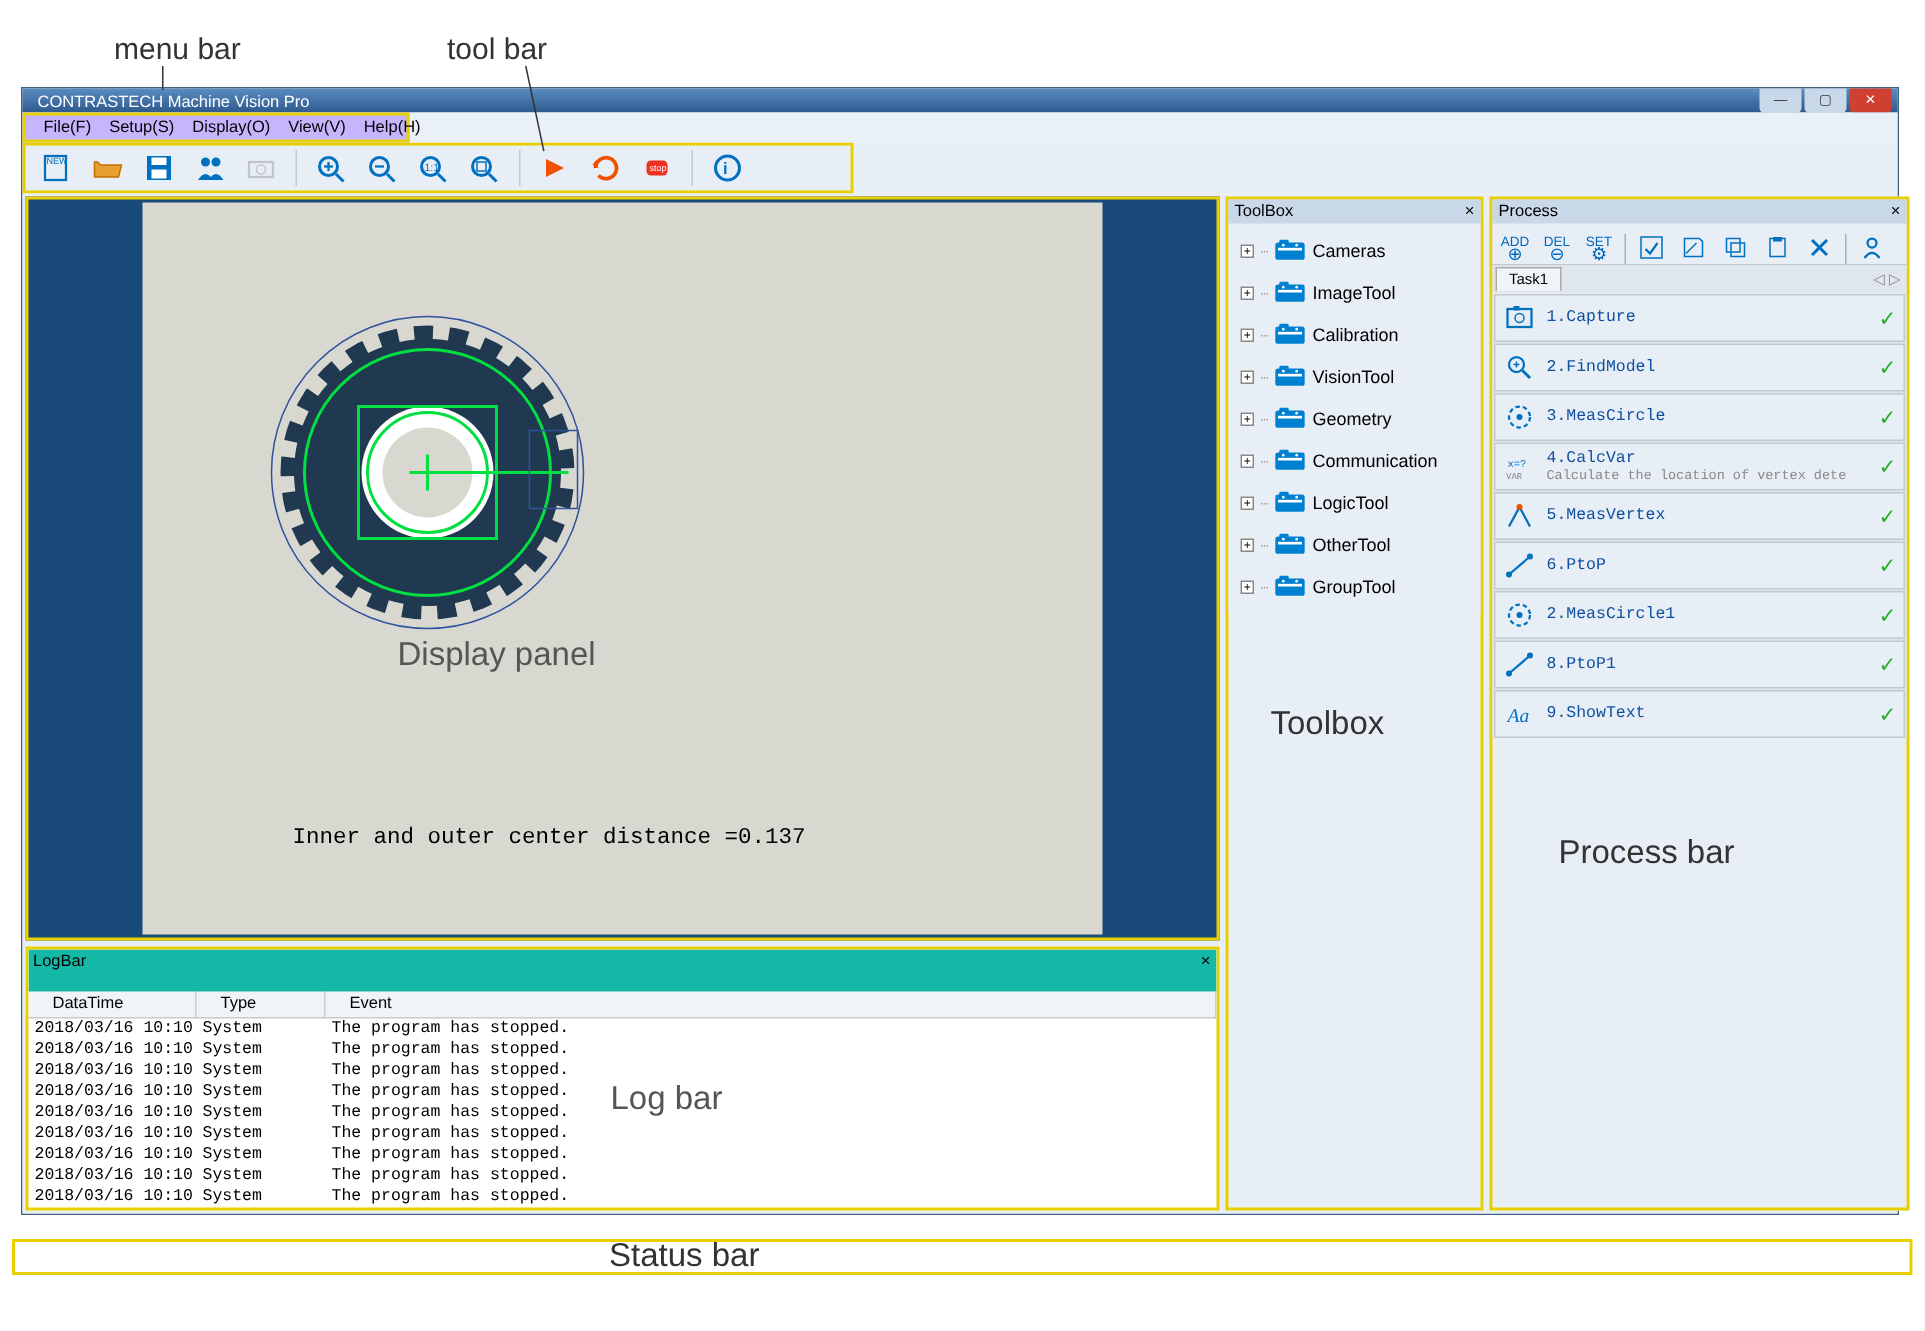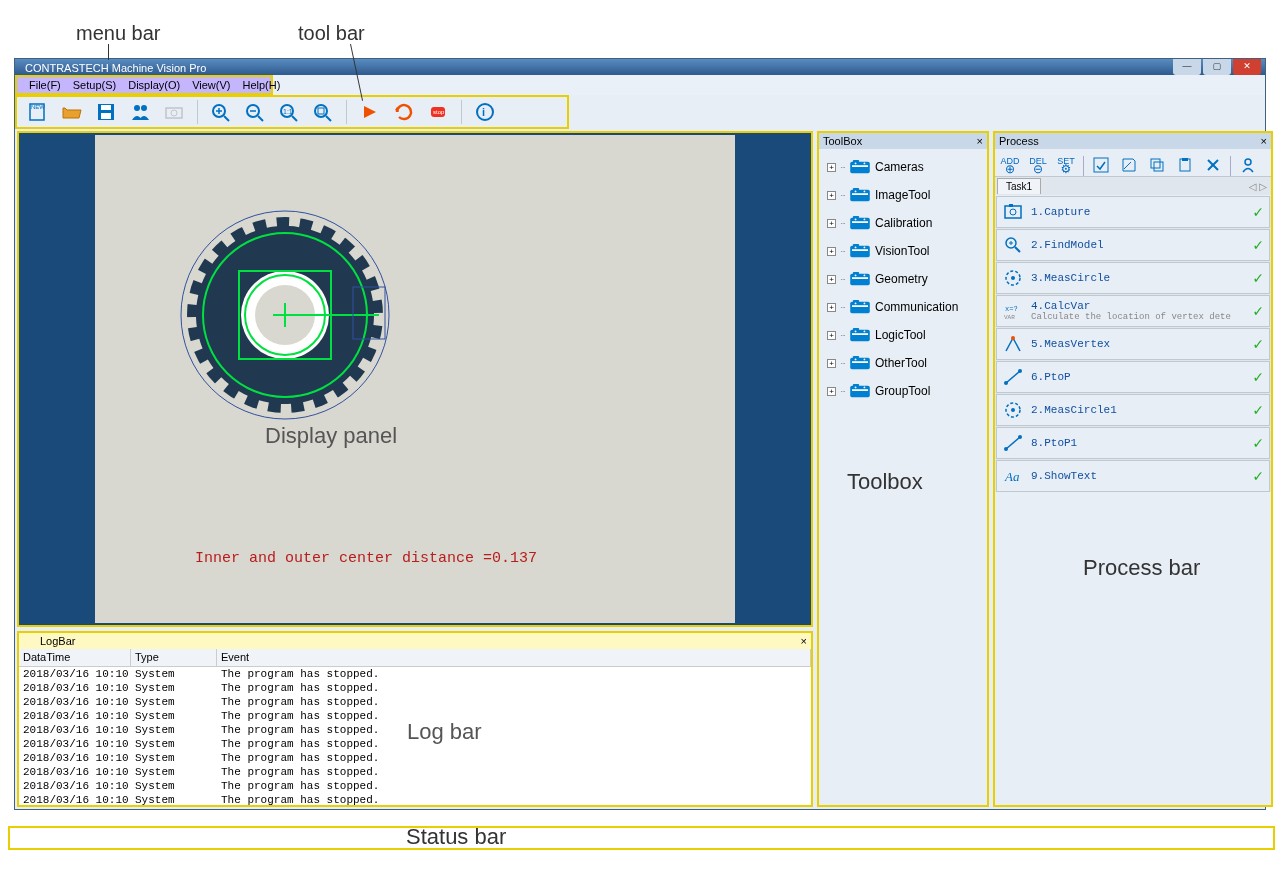--- a/index.html
+++ b/index.html
@@ -26,29 +26,29 @@
 .tool-bar-wrapper { background: #e8eef6; }
 .tool-bar { height: 34px; display: flex; align-items: center; gap: 4px; padding: 0 6px; border: 2px solid #e8d000; width: 554px; }
 .tool-sep { width: 1px; height: 24px; background: #c0c8d0; margin: 0 4px; }
 .tool-btn { width: 30px; height: 28px; display: flex; align-items: center; justify-content: center; cursor: pointer; border-radius: 3px; }
 
 
 .main-area { display: flex; height: 680px; background: #e8eef6; }
 .display-col { flex: 0 0 800px; display: flex; flex-direction: column; }
 .display-panel { flex: 1; background: #1a4a7a; border: 2px solid #e8d000; position: relative; margin: 2px; }
 .display-inner { position: absolute; left: 76px; top: 2px; right: 76px; bottom: 2px; background: #d8d8d0; }
-.overlay-text { position: absolute; left: 100px; bottom: 56px; color: #b91c1c; font-family: 'Courier New', monospace; font-size: 15px; }
+.overlay-text { position: absolute; left: 100px; bottom: 56px; color: #000000; font-family: 'Courier New', monospace; font-size: 15px; }
 .annotation-overlay { position: absolute; font-size: 22px; color: #555; font-family: Arial; }
 
 
 .log-bar { height: 176px; border: 2px solid #e8d000; background: #fff; margin: 2px; position: relative; overflow: hidden; }
-.log-header { background: #fef9c3; height: 16px; font-size: 11px; padding-left: 21px; line-height: 16px; position: relative; }
+.log-header { background: #14b8a6; height: 28px; font-size: 11px; padding-left: 3px; line-height: 16px; position: relative; }
 .log-close { position: absolute; right: 4px; top: 0; cursor: pointer; }
 .log-cols { display: flex; background: #f0f4f8; height: 18px; border-bottom: 1px solid #ccc; }
-.log-col-h { padding: 2px 4px; border-right: 1px solid #ccc; font-size: 11px; }
+.log-col-h { padding: 2px 16px; border-right: 1px solid #ccc; font-size: 11px; }
 .log-rows { overflow-y: auto; height: 140px; font-family: 'Courier New', monospace; font-size: 11px; }
 .log-row { display: flex; height: 14px; line-height: 14px; }
 .log-cell { padding: 0 4px; overflow: hidden; white-space: nowrap; }
 
 
 .toolbox-col { flex: 0 0 172px; margin: 2px; }
 .panel { border: 2px solid #e8d000; background: #e8eef6; height: 100%; position: relative; }
 .panel-header { background: #c8d8e8; height: 16px; font-size: 11px; padding-left: 4px; line-height: 16px; position: relative; }
 .panel-header .close-x { position: absolute; right: 4px; cursor: pointer; }
 .tree { padding: 4px 2px; background: #e8eef6; }
@@ -576,21 +576,21 @@
             <div class="proc-item">
     <span class="proc-icon">
                 <svg width="20" height="20">
                   <text x="2" y="15" font-size="13" font-style="italic" fill="#0070c0" font-family="serif">Aa</text>
                 </svg>
               </span>
     <span class="proc-text">9.ShowText</span>
     <span class="check">✓</span>
             </div>
           </div>
-        <div class="annotation-overlay" style="position:absolute; left:44px; top:422px; font-size:22px; color:#333;margin-left:44px;">Process bar</div>
+        <div class="annotation-overlay" style="position:absolute; left:44px; top:422px; font-size:22px; color:#333;">Process bar</div>
       </div>
     </div>
   </div>
 
 </div>
 
 <div style="position:relative;">
   <div class="status-bar"></div>
   <div class="annotation" style="left:406px; top:-2px; font-size:22px;">Status bar</div>
 </div>

